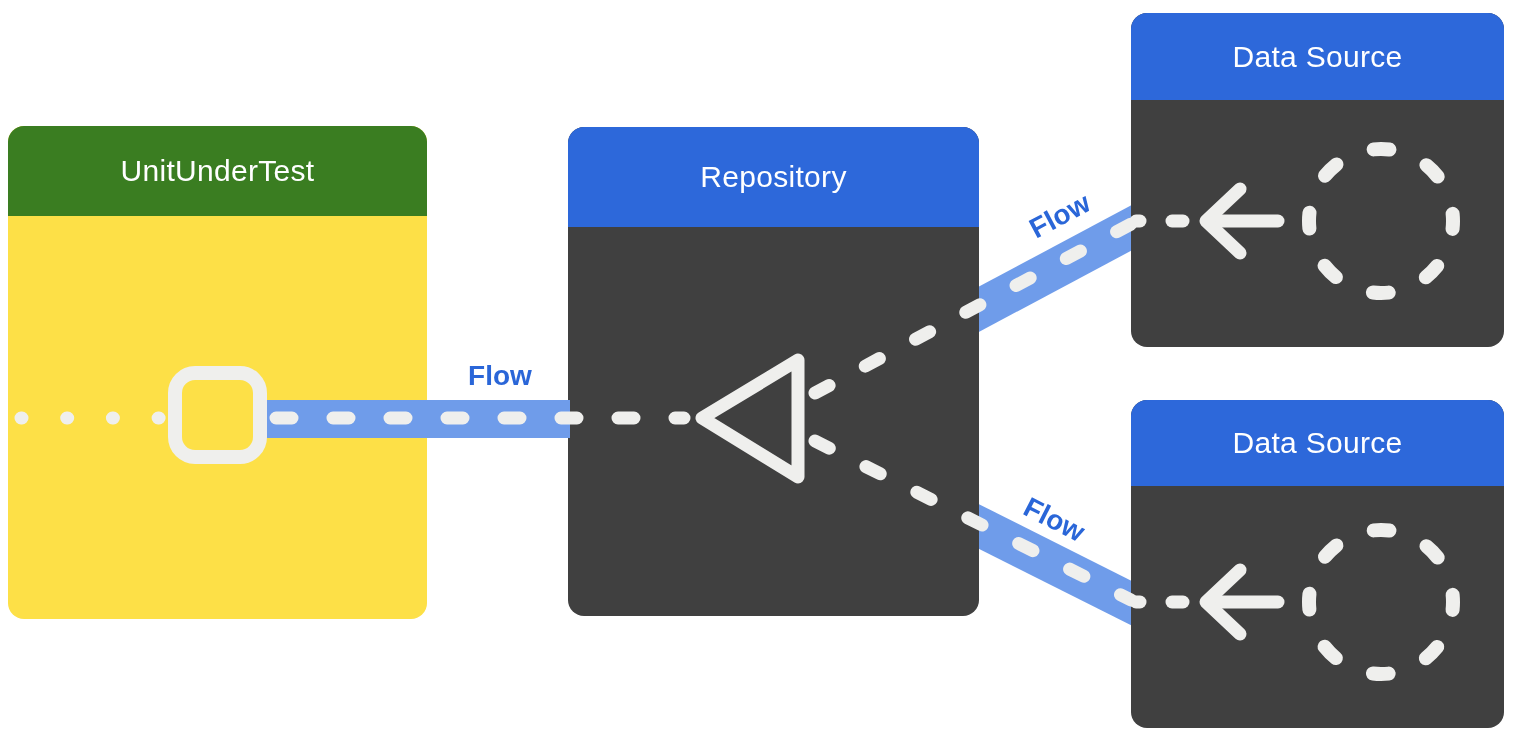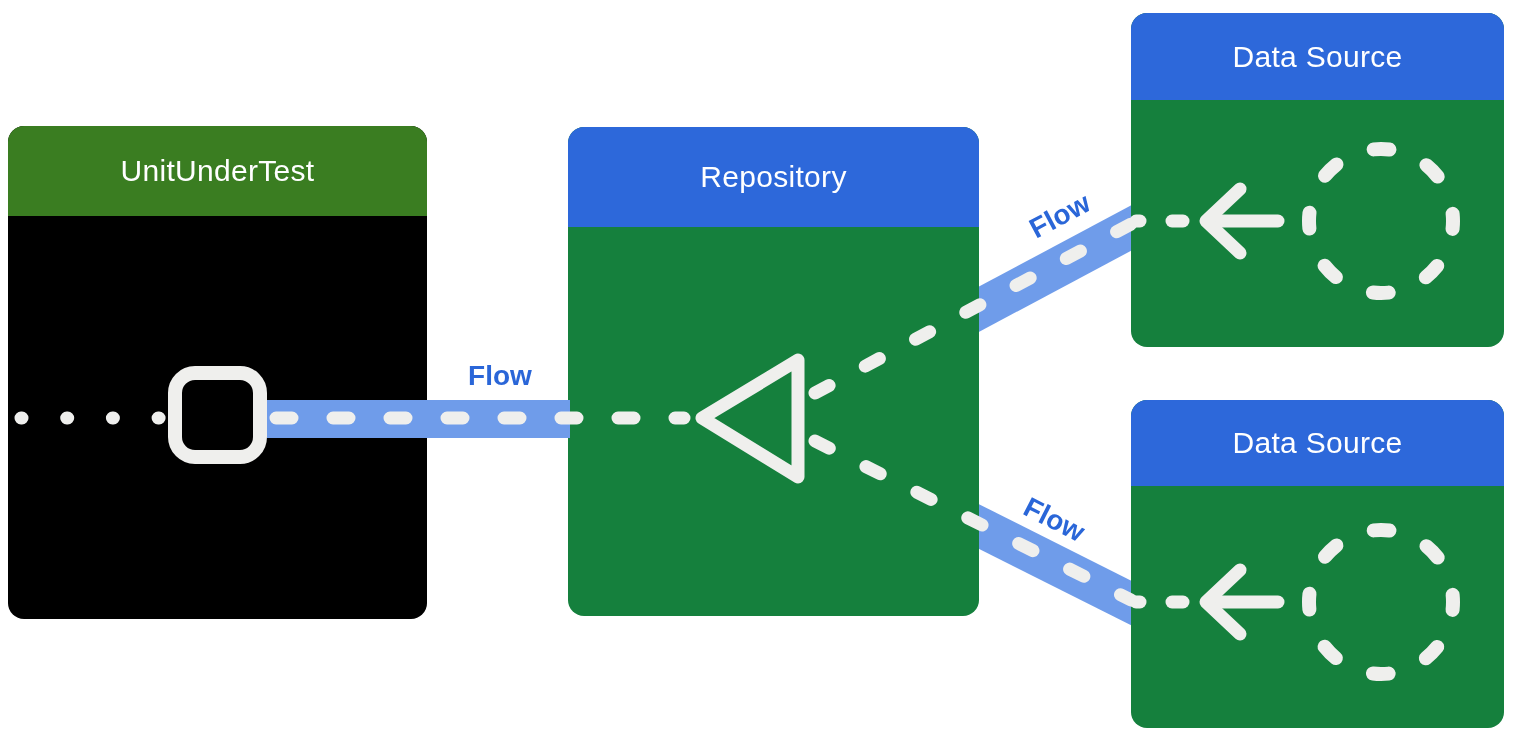--- a/index.html
+++ b/index.html
@@ -31,23 +31,23 @@
   }
   .node-header {
     display: flex;
     align-items: center;
     justify-content: center;
     color: #ffffff;
     font-size: 30px;
     letter-spacing: 0.3px;
   }
 
-  .node-green  { background: #000000; }
+  .node-green  { background: #fde047; }
   .node-green .node-header { background: #3a7d21; }
-  .node-blue   { background: #15803d; }
+  .node-blue   { background: #404040; }
   .node-blue .node-header  { background: #2d68da; }
 
   #node-unit-under-test   { left: 8px;    top: 126px; width: 419px; height: 493px; }
   #node-unit-under-test .node-header { height: 90px; }
 
   #node-repository        { left: 568px;  top: 127px; width: 411px; height: 489px; }
   #node-repository .node-header { height: 100px; }
 
   #node-data-source-top    { left: 1131px; top: 13px;  width: 373px; height: 334px; }
   #node-data-source-top .node-header { height: 87px; }

